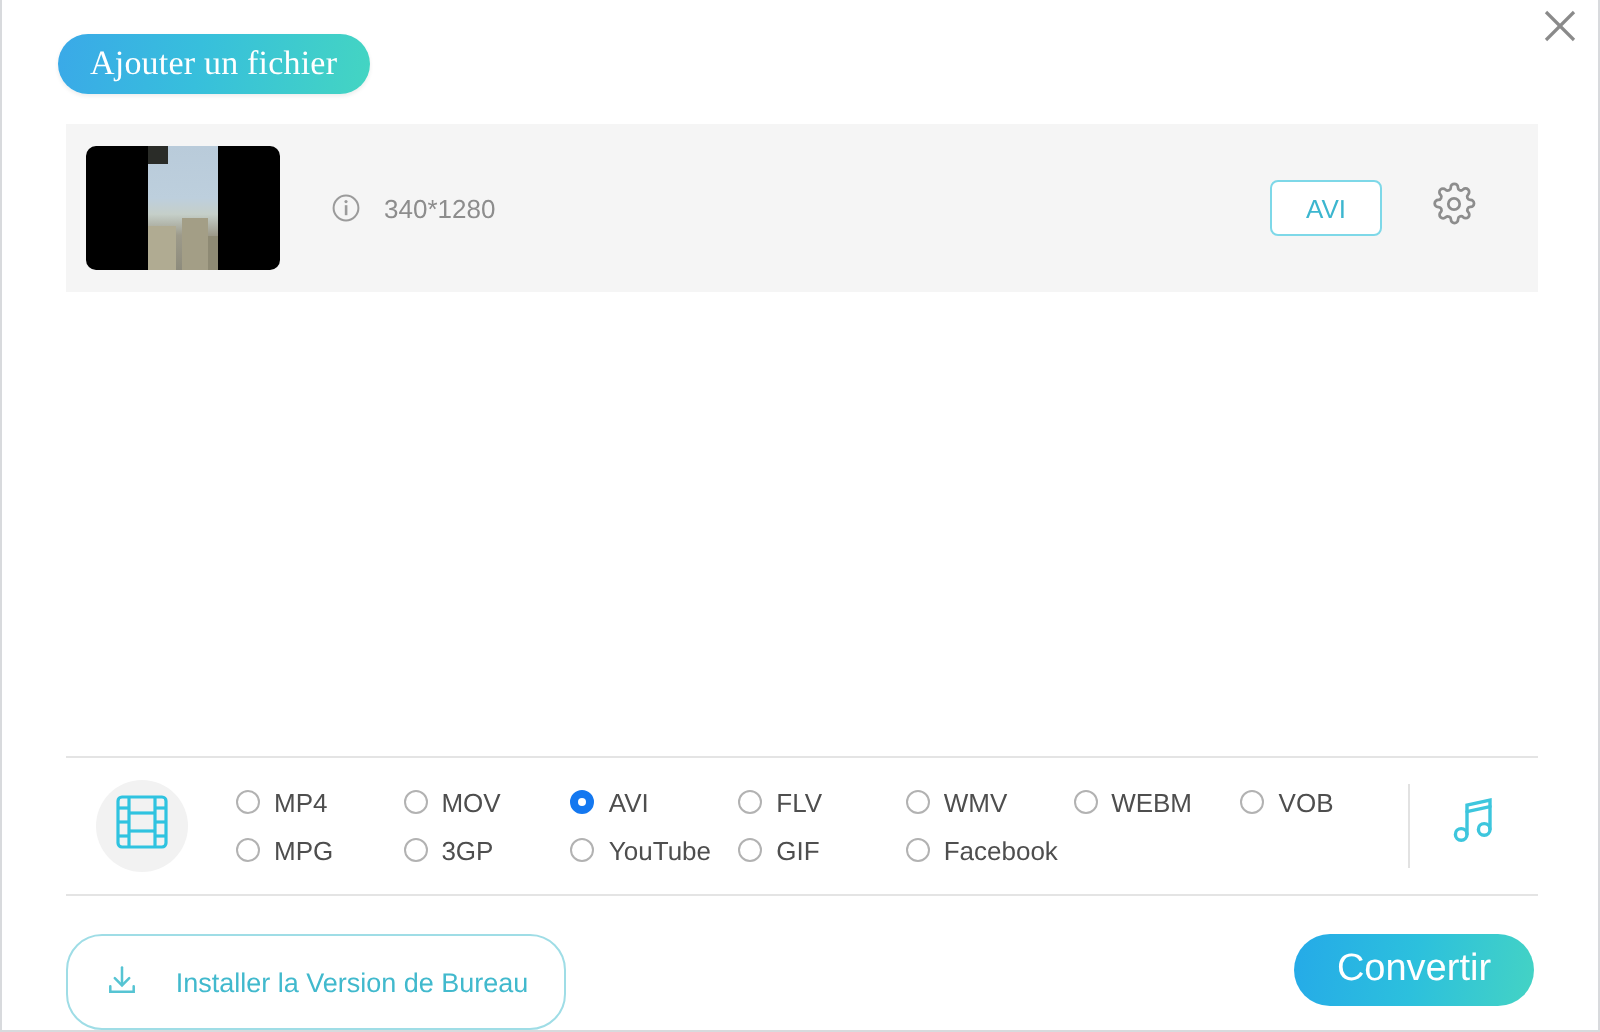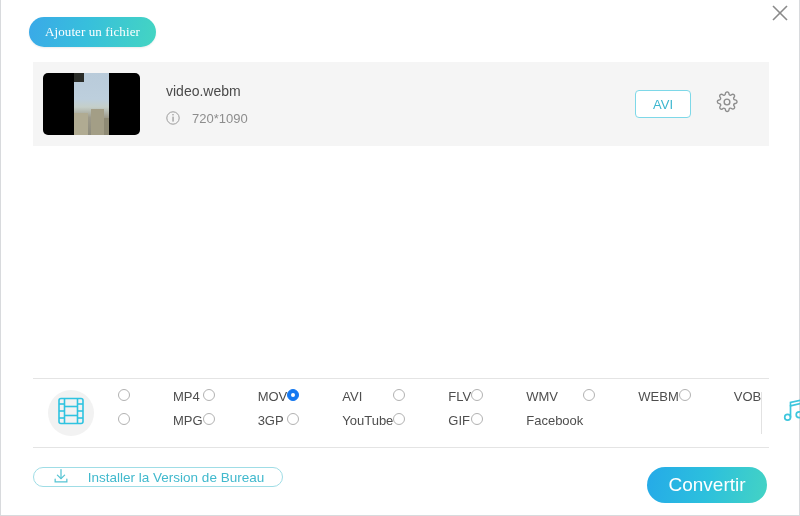--- a/index.html
+++ b/index.html
@@ -42,21 +42,21 @@
   .add-file-btn {
     position: absolute;
     left: 28px;
     top: 17px;
     height: 30px;
     padding: 0 16px;
     border: none;
     border-radius: 16px;
     background: linear-gradient(100deg, #3aa9e8 0%, #37bfdc 45%, #44d5c2 100%);
     color: #ffffff;
-    font-size: 13px;
+    font-size: 17px;
     font-family: "Liberation Serif", serif;
     letter-spacing: .1px;
     display: flex;
     align-items: center;
     justify-content: center;
     cursor: pointer;
     box-shadow: 0 1px 2px rgba(0,0,0,0.08);
   }
 
   
@@ -204,25 +204,24 @@
   .formats-grid {
     margin-left: 24px;
     flex: 1 1 auto;
     display: grid;
     grid-template-columns: repeat(7, 1fr);
     grid-auto-rows: 24px;
     align-content: center;
   }
   .fmt-opt {
     display: flex;
-    align-items: flex-start;
+    align-items: center;
     cursor: pointer;
     font-size: 13px;
     color: #4e4e4e;
-    gap: 36px;
   }
   .radio {
     width: 12px;
     height: 12px;
     border: 1px solid #b2b2b2;
     border-radius: 50%;
     box-sizing: border-box;
     margin-right: 7px;
     background: #ffffff;
     flex: 0 0 auto;
@@ -256,21 +255,21 @@
     cursor: pointer;
     flex: 0 0 auto;
   }
 
   
   .install-btn {
     position: absolute;
     left: 32px;
     top: 467px;
     width: 250px;
-    height: 20px;
+    height: 48px;
     border: 1px solid #9fdde6;
     border-radius: 18px;
     background: #ffffff;
     color: #41b9cd;
     font-size: 13.5px;
     display: flex;
     align-items: center;
     justify-content: center;
     cursor: pointer;
     box-sizing: border-box;
@@ -317,30 +316,29 @@
 
       <div class="thumb">
         <div class="video-inner"></div>
         <div class="bldg1"></div>
         <div class="bldg2"></div>
         <div class="bldg3"></div>
         <div class="dark-top"></div>
       </div>
 
       <div class="file-meta">
-        <div class="file-name">video.webm</div>
         <div class="file-dims-row">
           <span class="info-icon">
             <svg width="14" height="14" viewBox="0 0 14 14">
               <circle cx="7" cy="7" r="6.2" fill="none" stroke="#9b9b9b" stroke-width="1"></circle>
               <circle cx="7" cy="3.8" r="0.8" fill="#9b9b9b"></circle>
               <rect x="6.4" y="5.6" width="1.3" height="5" fill="#9b9b9b"></rect>
             </svg>
           </span>
-          <span class="file-dims">720*1090</span>
+          <span class="file-dims">340*1280</span>
         </div>
       </div>
 
       <div class="format-tag">
         <span>AVI</span>
       </div>
 
       <div class="gear-btn">
         <span>
           <svg width="22" height="22" viewBox="0 0 24 24" fill="none" stroke="#8d8d8d" stroke-width="1.5">

